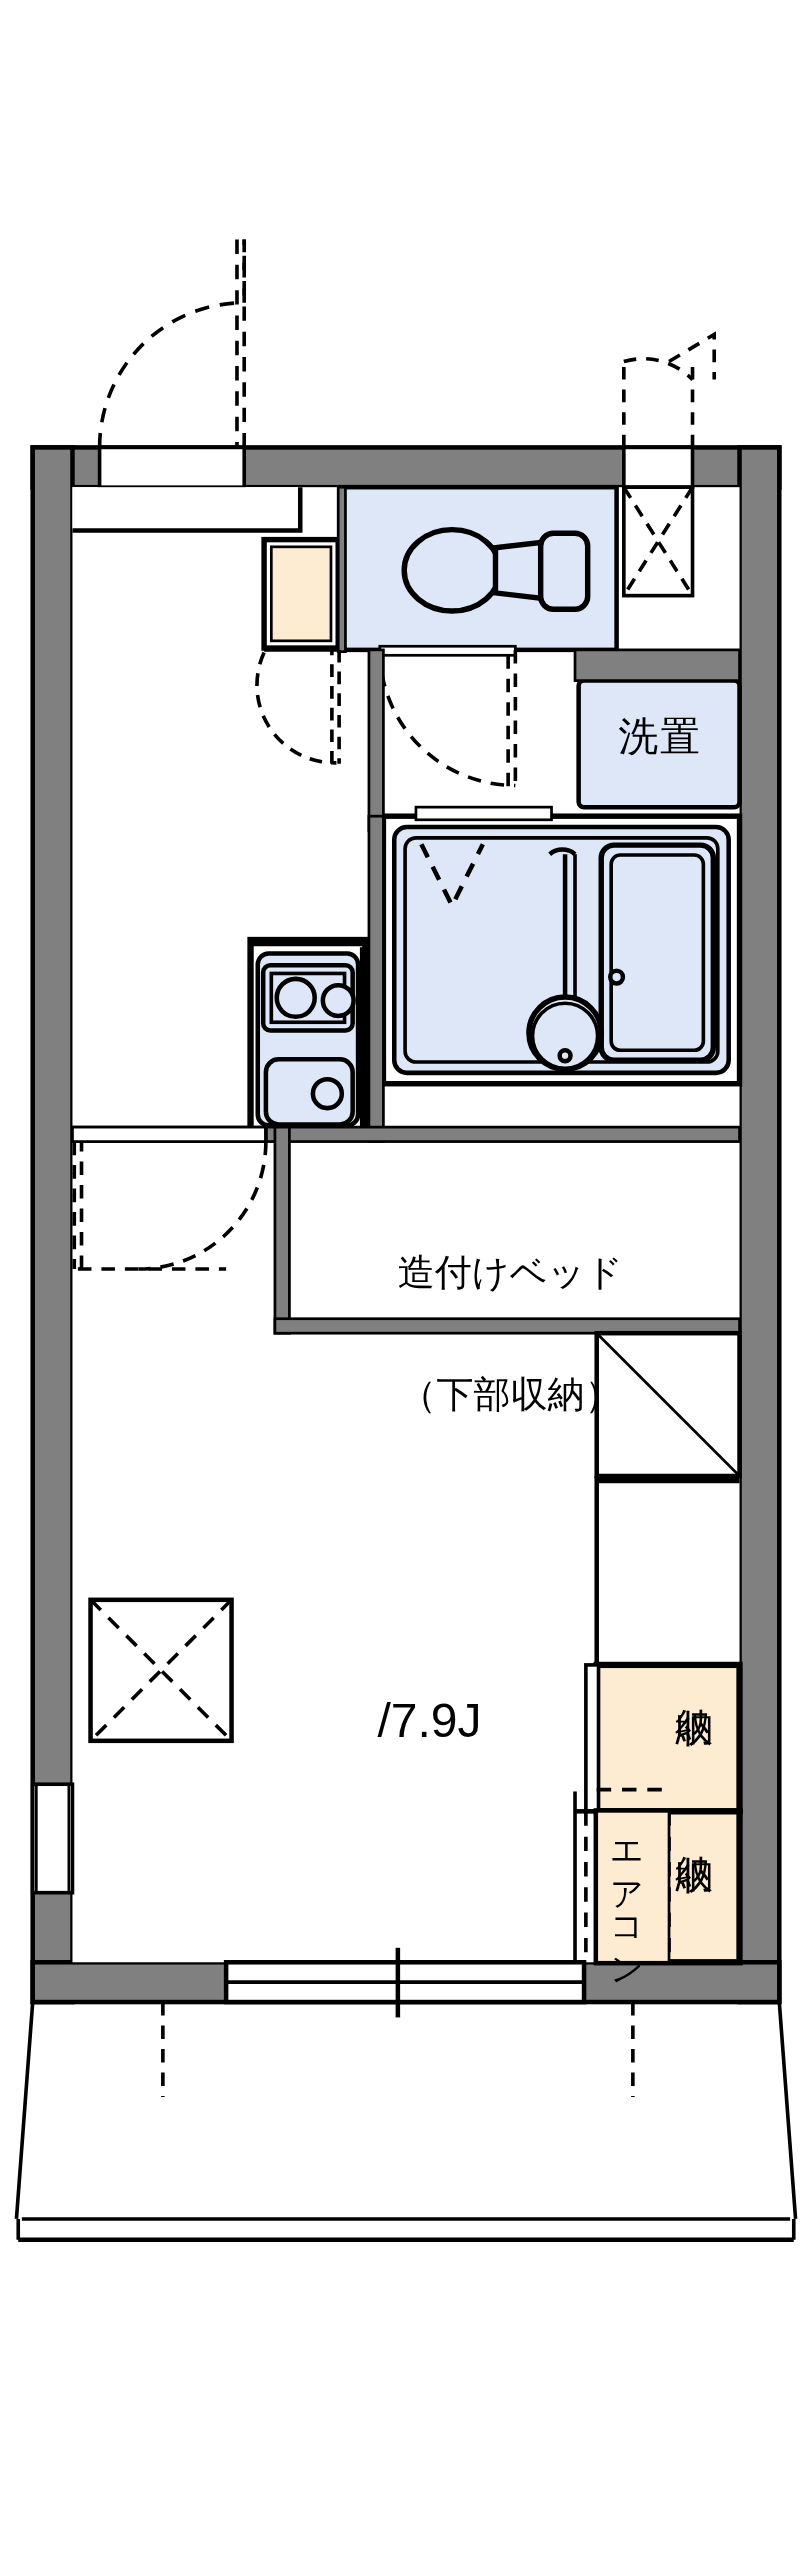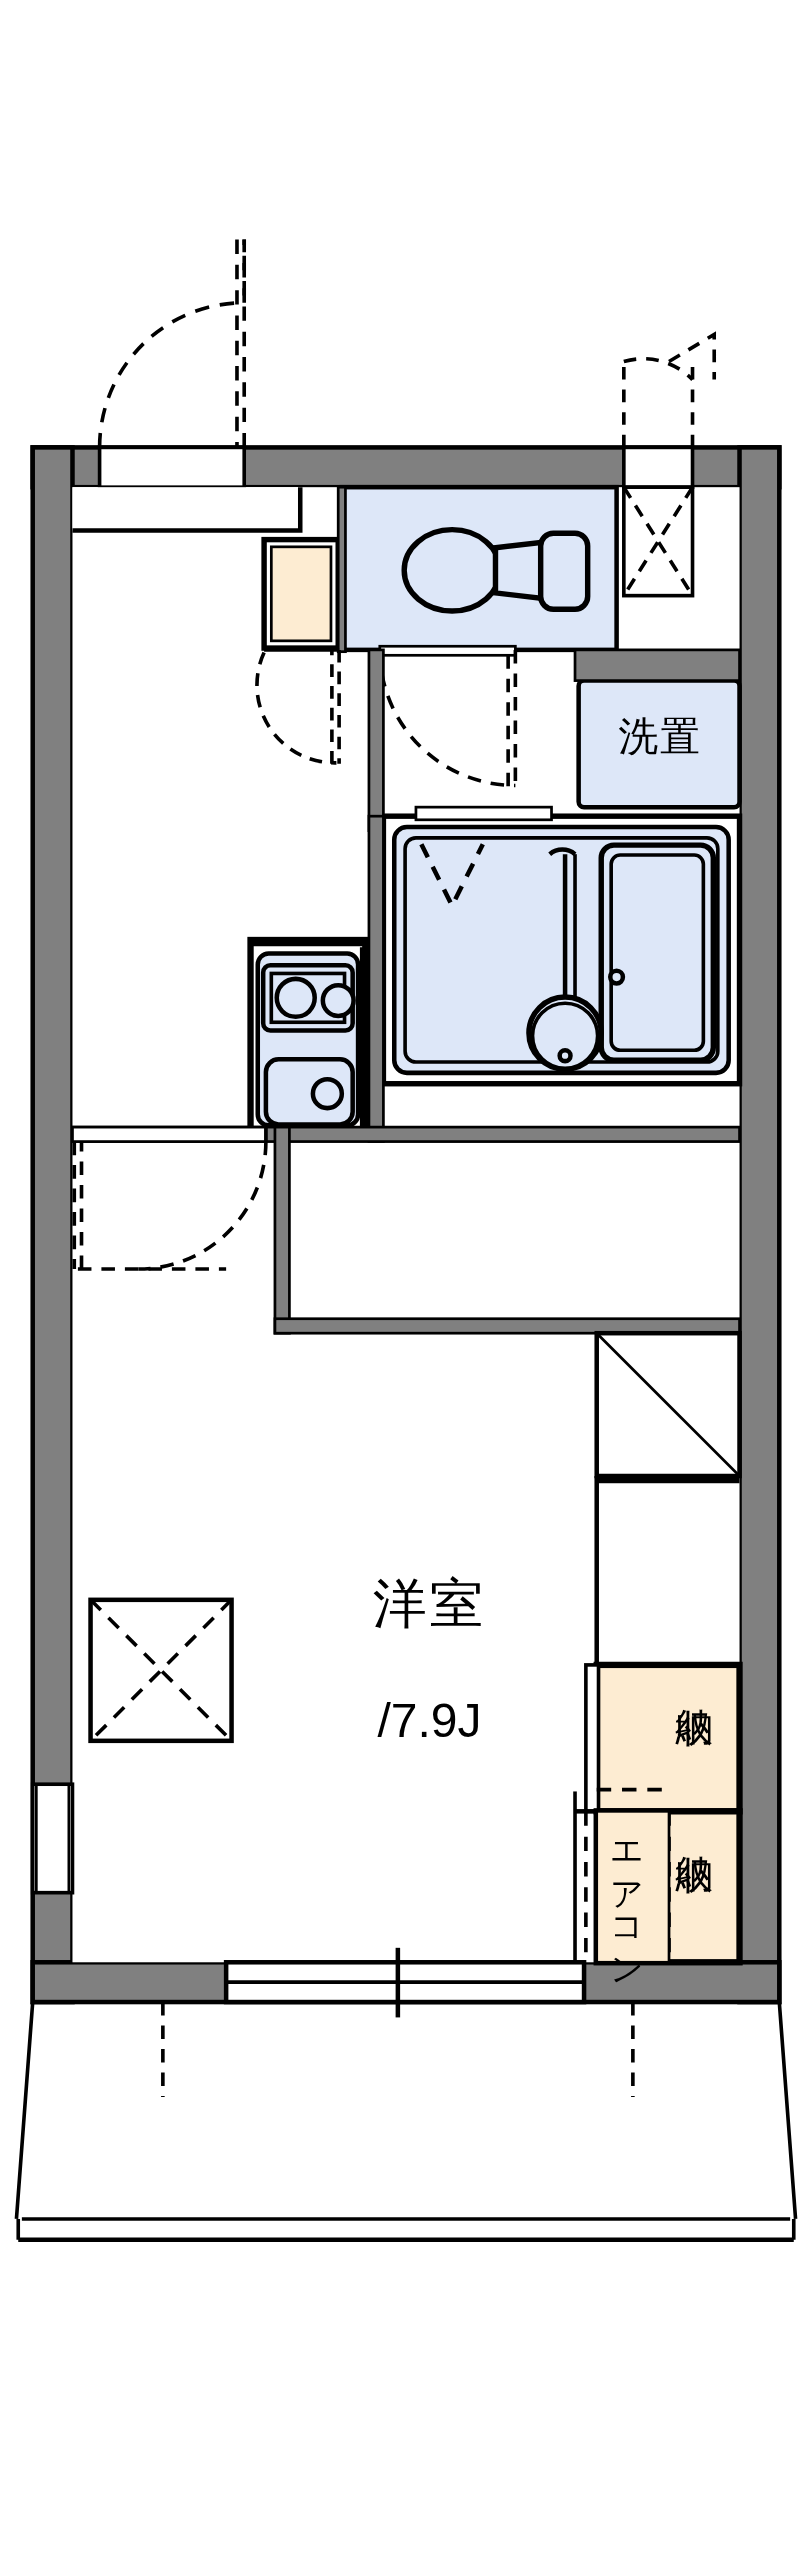--- a/index.html
+++ b/index.html
@@ -205,23 +205,24 @@
     <g>
       <path d="M36 2215 L18 2455 M862 2215 L880 2455" stroke="#000" stroke-width="4" fill="none"></path>
       <path d="M24 2455 L874 2455" stroke="#000" stroke-width="4" fill="none"></path>
       <path d="M20 2455 L20 2478 M878 2455 L878 2478" stroke="#000" stroke-width="4" fill="none"></path>
       <path d="M20 2478 L878 2478" stroke="#000" stroke-width="5" fill="none"></path>
     </g>
 
   </svg>
 
   <div class="lbl c" style="left:289px;top:1175px;width:443px;font-size:37px;">
+    <div>造付けベッド</div>
+    <div style="margin-top:3.6px;">（下部収納）</div>
   </div>
 
-  <div class="lbl c" style="left:303px;top:1575px;width:253px;font-size:54px;letter-spacing:2.7px;">洋室</div>
 
 
   <div class="lbl c" style="left:285px;top:1696px;width:289px;font-size:48px;">/7.9J</div>
 
   <div class="lbl c" style="left:592px;top:715px;width:136px;font-size:40px;letter-spacing:1.8px;">洗置</div>
 
   <div class="lbl vert" style="left:674px;top:1679px;font-size:38px;">収納</div>
 
   <div class="lbl vert" style="left:674px;top:1826px;font-size:38px;">収納</div>
 

